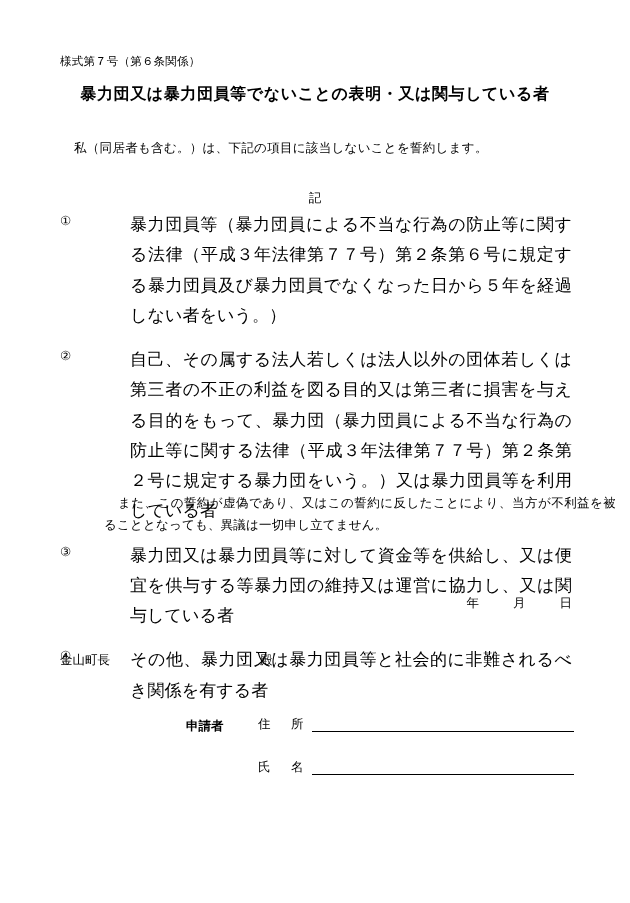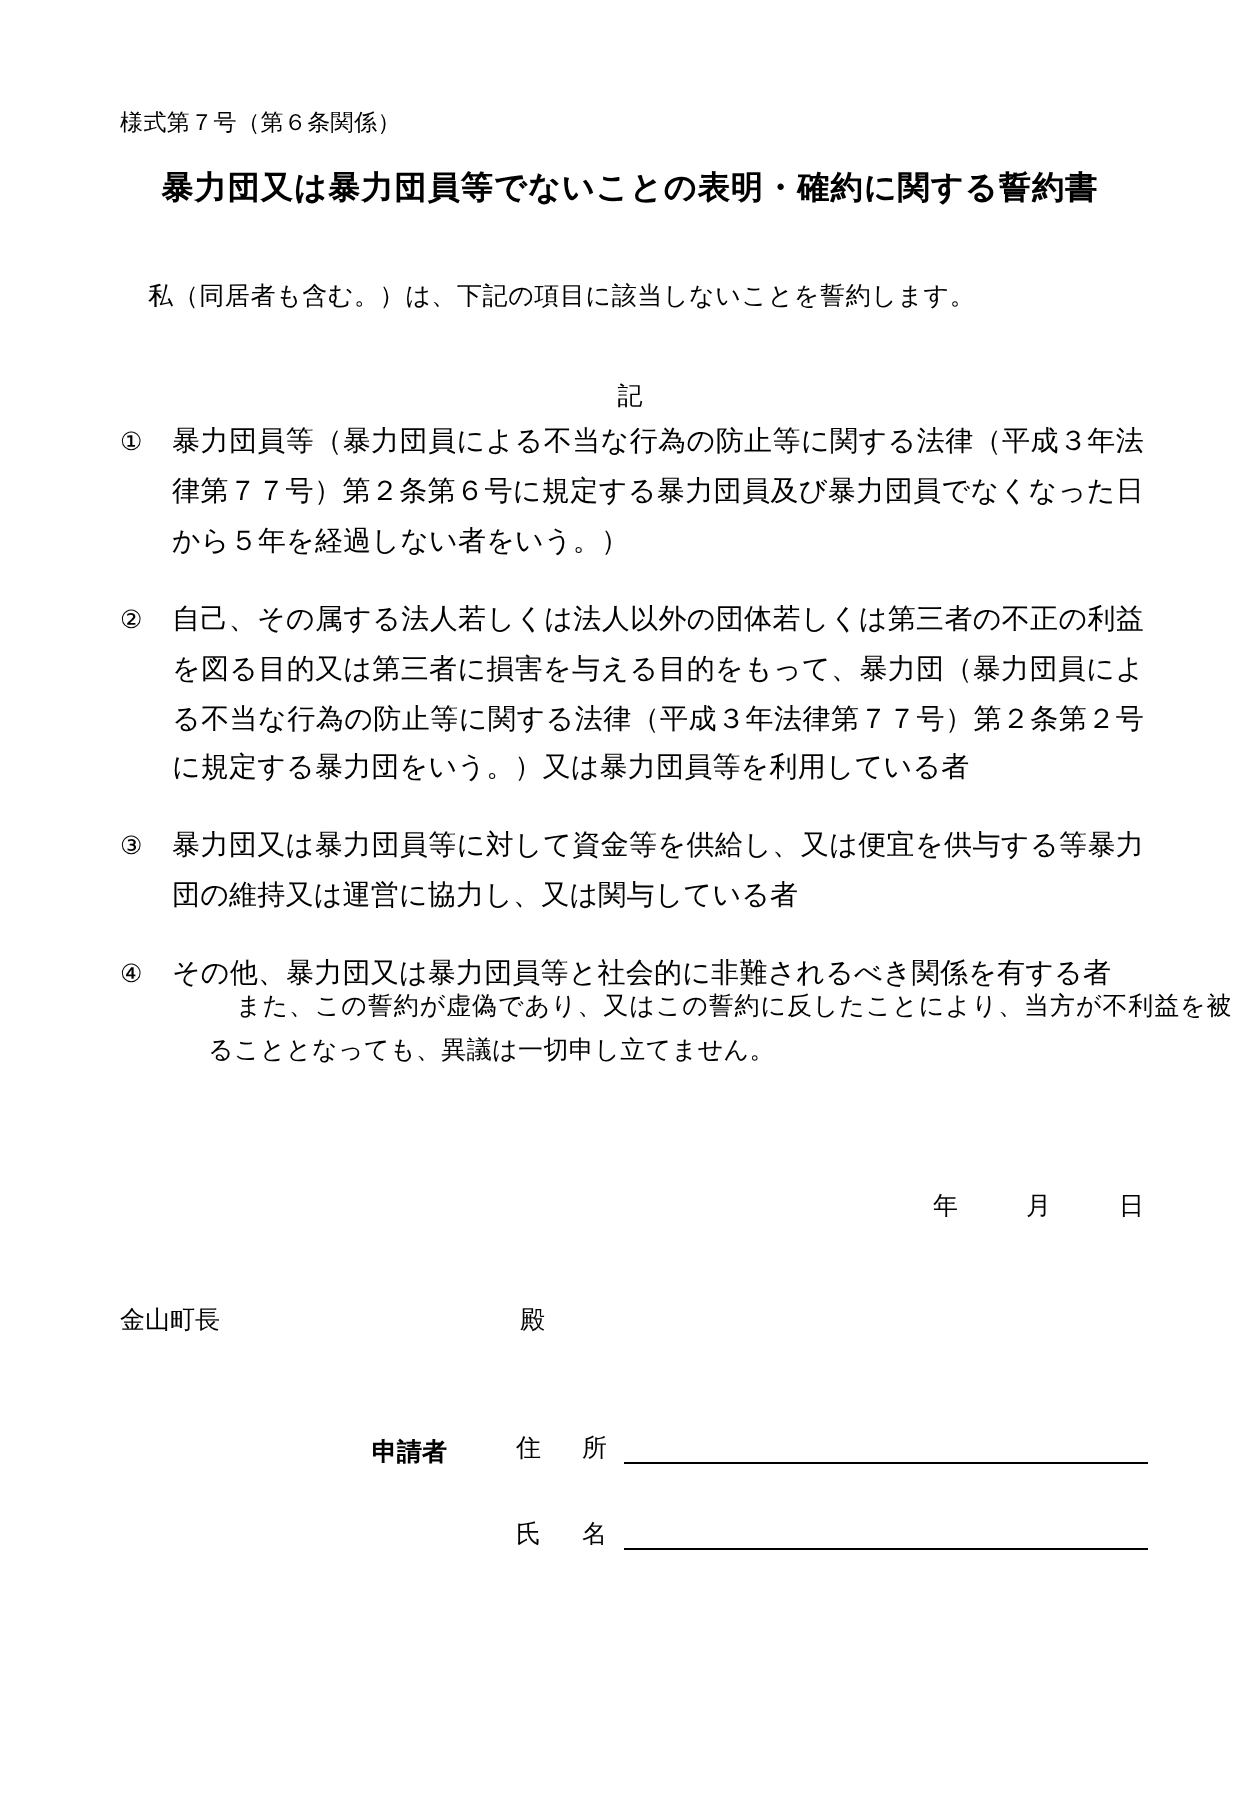--- a/index.html
+++ b/index.html
@@ -71,24 +71,25 @@
     margin-bottom: 14px;
   }
   .clause-num {
     width: 26px;
     flex: 0 0 26px;
     font-size: 12.5px;
     line-height: 1.78;
   }
   .clause-body {
     flex: 1;
-    font-size: 14px;
+    font-size: 17px;
     line-height: 1.78;
     letter-spacing: 0.1px;
     text-align: justify;
+    margin-left: 44px;
   }
   .closing {
     position: absolute;
     left: 60px;
     top: 492px;
     width: 512px;
     font-size: 12.5px;
     line-height: 1.78;
     text-indent: 14px;
     letter-spacing: 0.2px;
@@ -156,21 +157,21 @@
     max-width: 262px;
   }
 </style>
 </head>
 <body>
 
 <div class="page">
 
   <div class="form-no">様式第７号（第６条関係）</div>
 
-  <div class="doc-title">暴力団又は暴力団員等でないことの表明・確約に関する誓約書</div>
+  <div class="doc-title">暴力団又は暴力団員等でないことの表明・又は関与している者</div>
 
   <div class="intro">私（同居者も含む。）は、下記の項目に該当しないことを誓約します。</div>
 
   <div class="ki-mark">記</div>
 
   <div class="clauses">
 
     <div class="clause">
       <div class="clause-num">①</div>
       <div class="clause-body">暴力団員等（暴力団員による不当な行為の防止等に関する法律（平成３年法律第７７号）第２条第６号に規定する暴力団員及び暴力団員でなくなった日から５年を経過しない者をいう。）</div>

